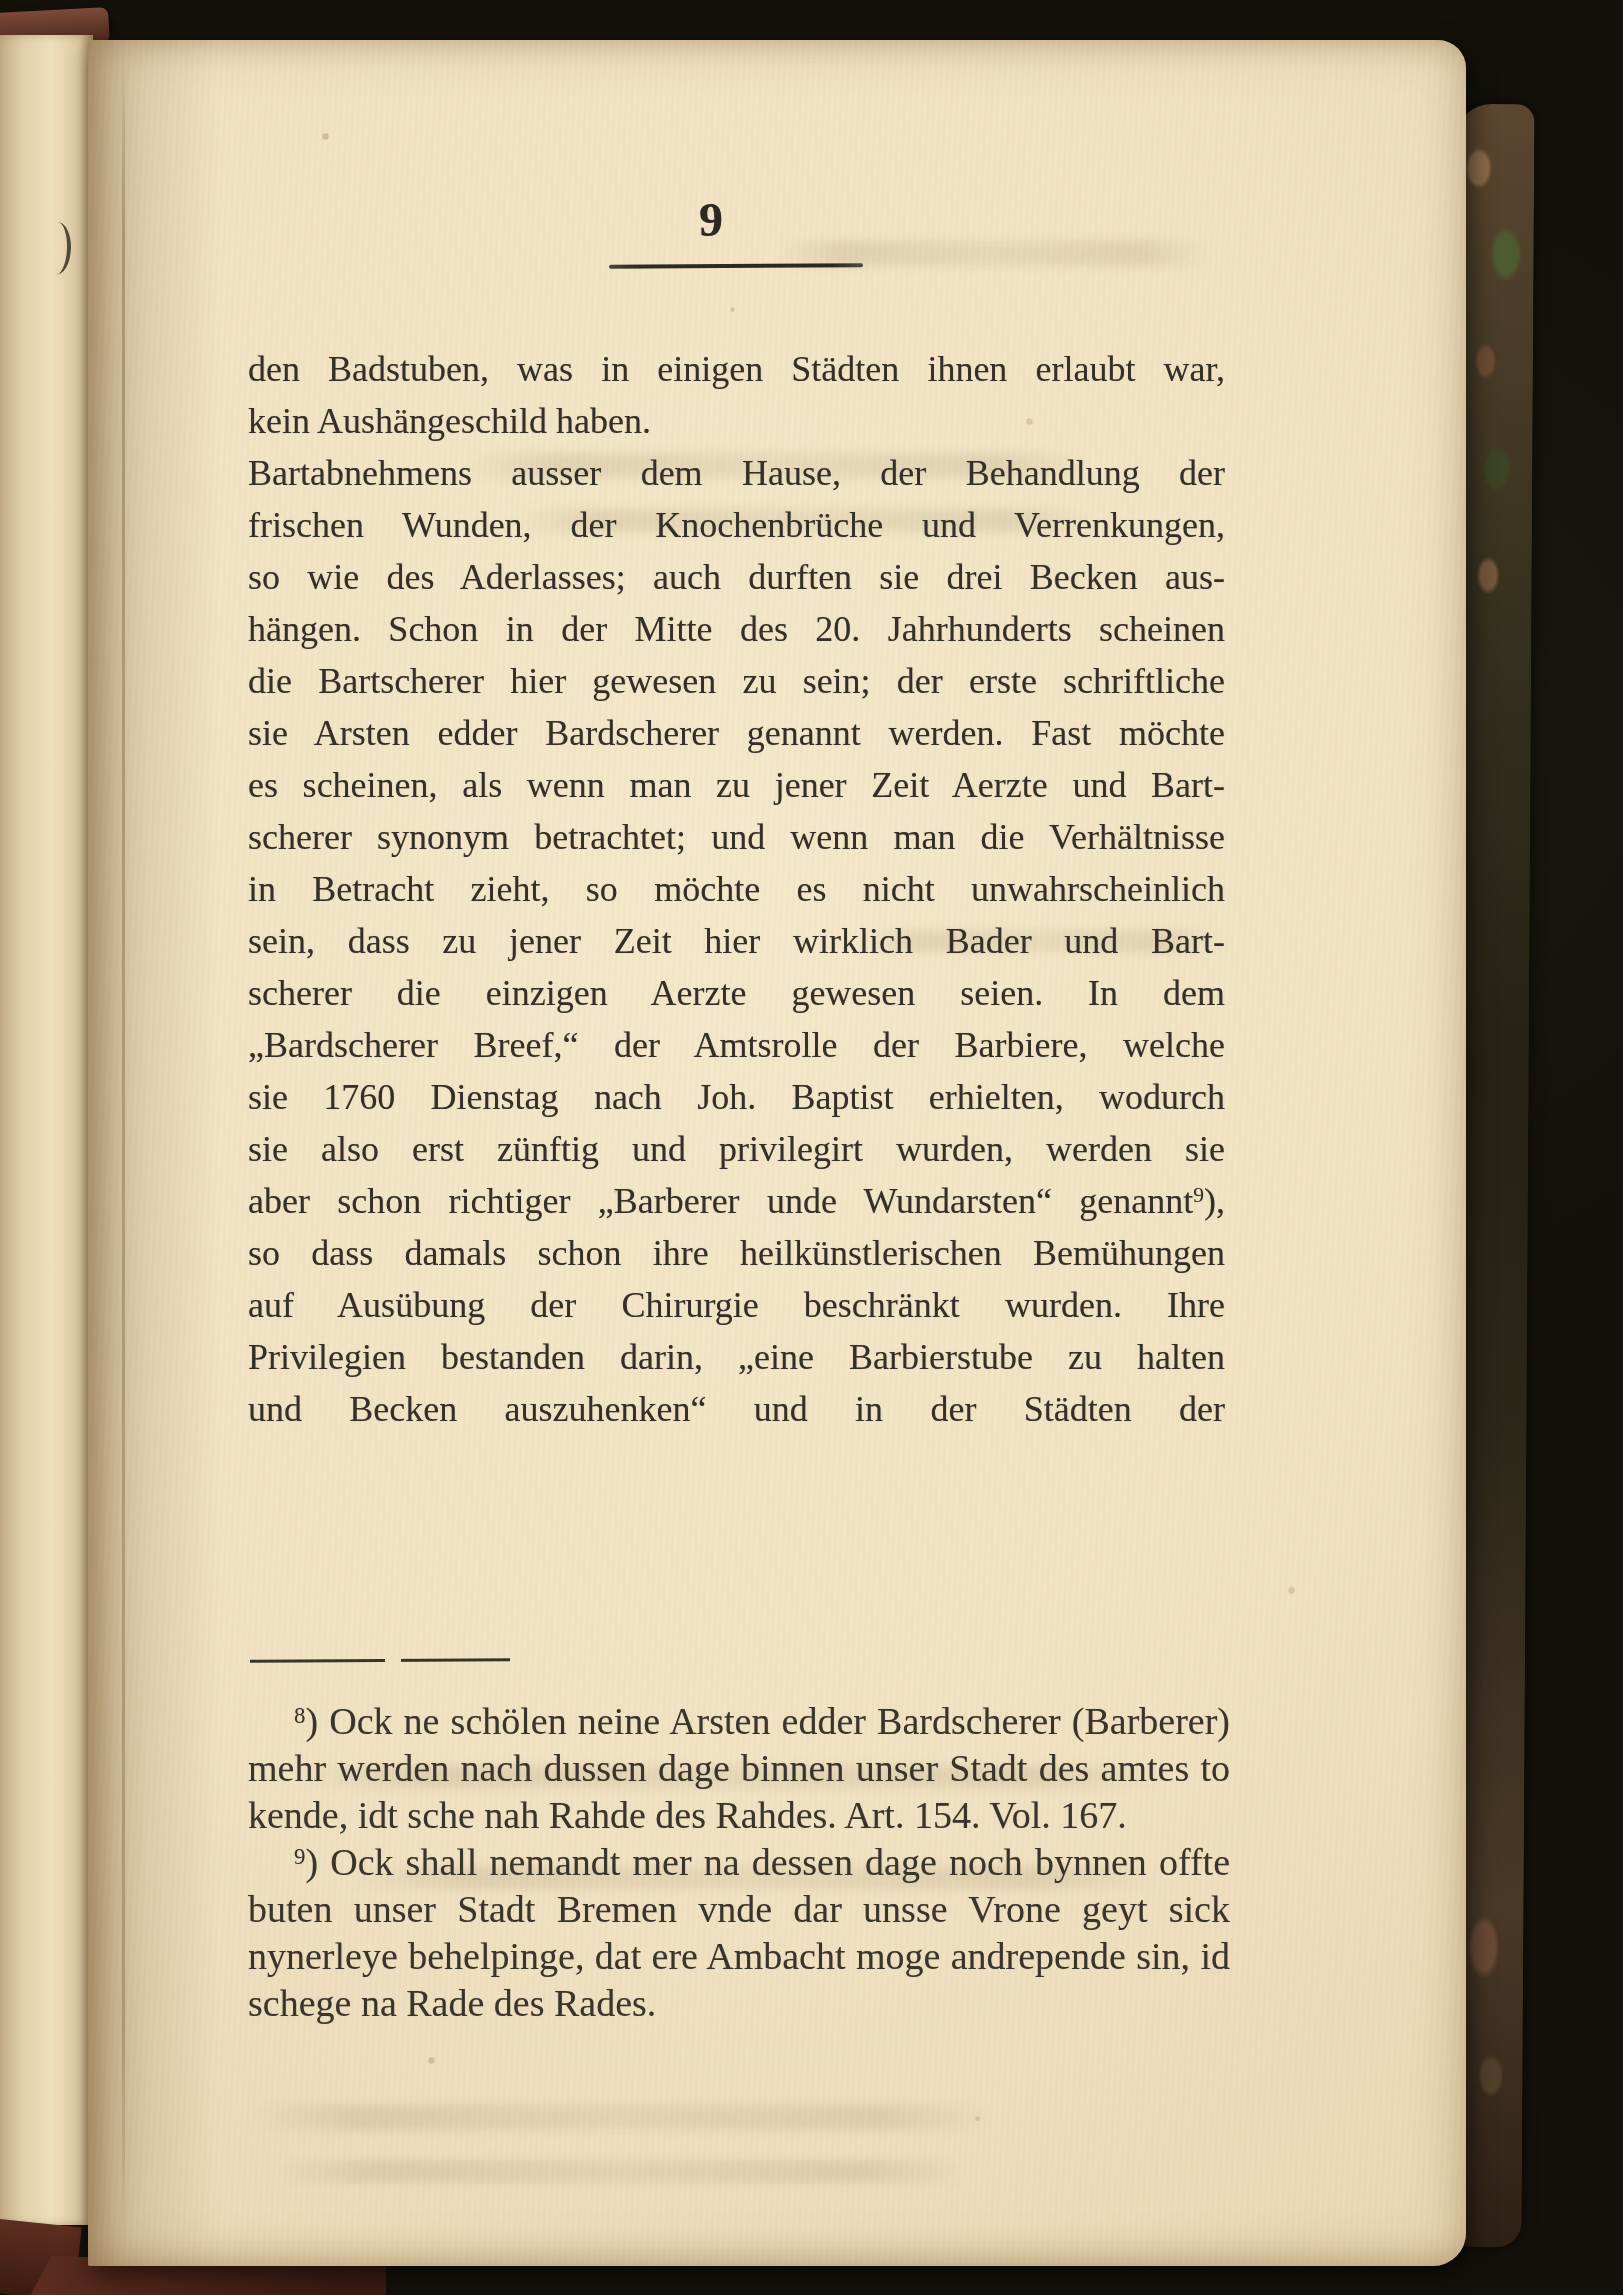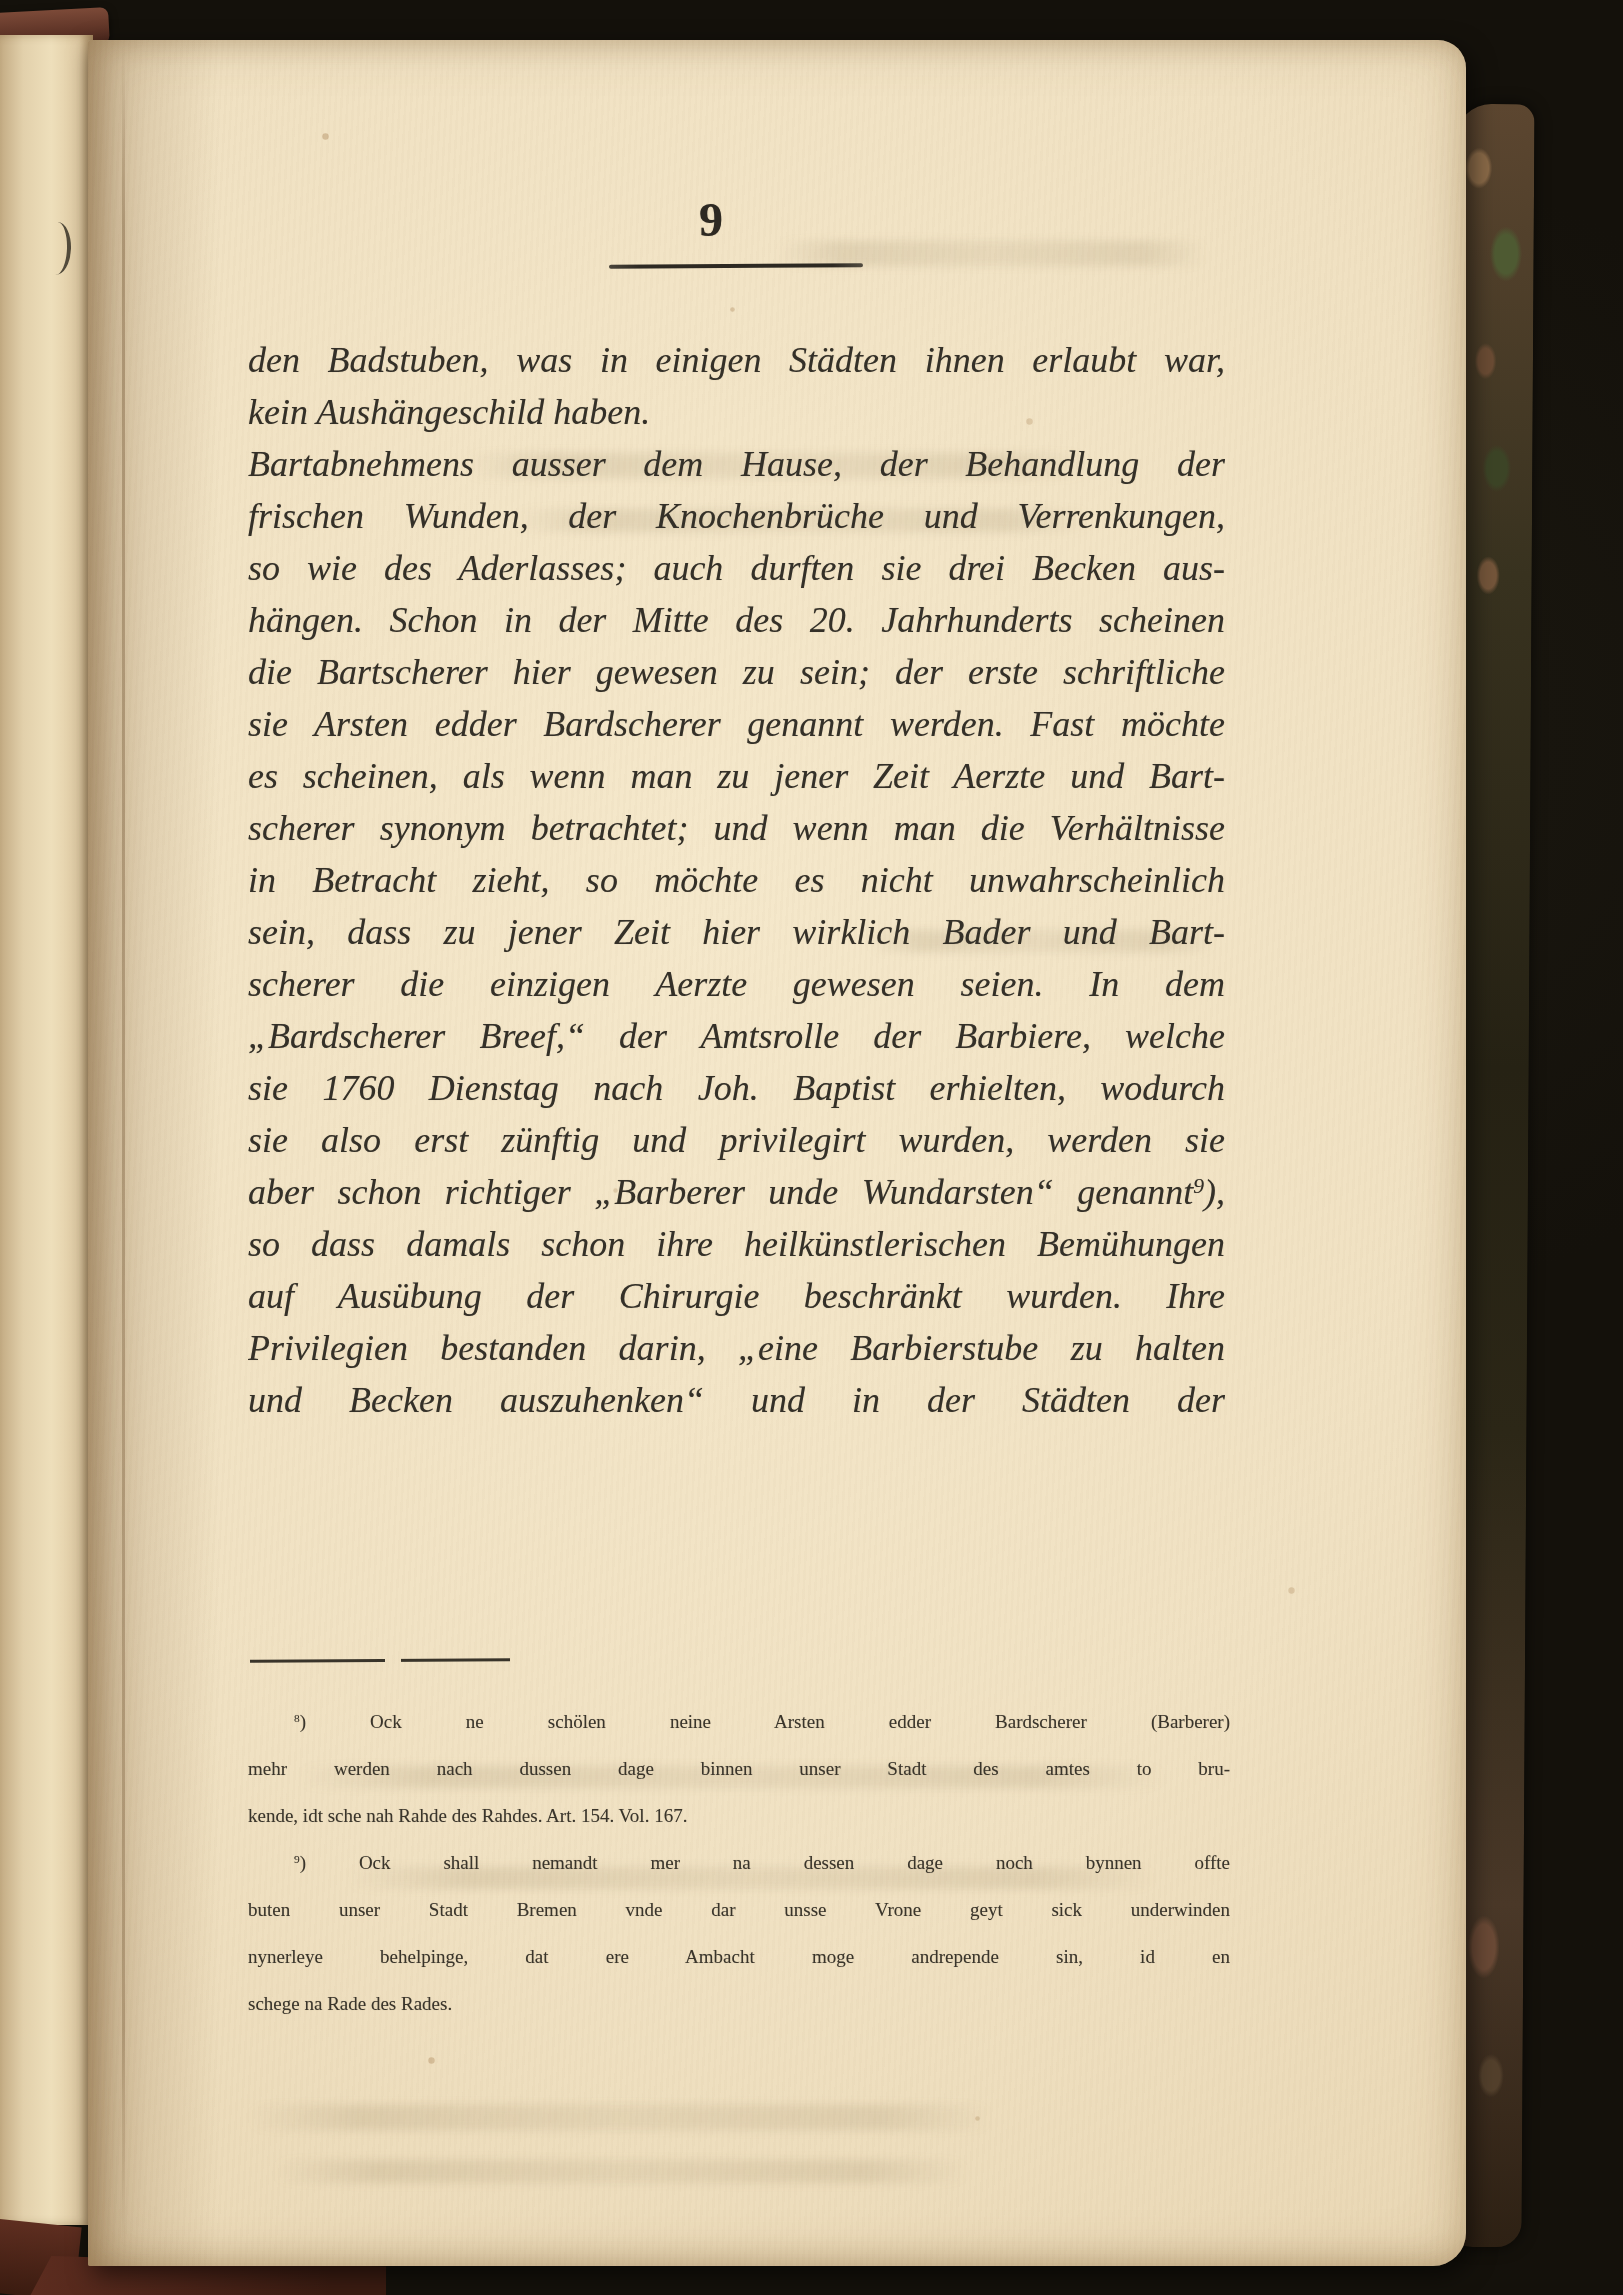--- a/index.html
+++ b/index.html
@@ -71,32 +71,32 @@
     filter:blur(4.1px); border-radius:11.6px; z-index:4; }
 
   
   .pagenum { left:232px; top:192px; width:959px; text-align:center;
     font-size:48px; font-weight:bold; color:#2d2922; letter-spacing:0.8px;
     z-index:5; text-shadow:0 0 0.8px rgba(45,41,34,0.45); }
   .pagenum-rule { left:609px; top:264px; width:254px; height:4.1px;
     background:linear-gradient(90deg, rgba(45,41,34,0.85), #2d2922 12%, #2d2922 88%, rgba(45,41,34,0.8));
     transform:rotate(-0.3deg); border-radius:2.5px; z-index:5; }
 
-  .main { left:248px; top:334px; width:977px; font-size:36px; line-height:52px;
+  .main { left:248px; top:343px; width:977px; font-size:36px; line-height:52px;
     color:#34302
-8; color:#343028; z-index:5; text-shadow:0 0 0.8px rgba(52,48,40,0.35);font-style:italic; }
+8; color:#343028; z-index:5; text-shadow:0 0 0.8px rgba(52,48,40,0.35); }
   .line { height:52px; overflow:hidden; text-align:justify; text-align-last:justify; -moz-text-align-last:justify; }
   .line.end { text-align-last:left; -moz-text-align-last:left; }
   .line.ind { text-indent:51px; }
 
   .fn-rule { left:250px; top:1659px; width:260px; height:3.3px;
     background:linear-gradient(90deg, #39342a 0 52%, rgba(57,52,42,0) 52% 58%, #39342a 58% 100%);
     transform:rotate(-0.3deg); z-index:5; }
 
-  .fns { left:248px; top:1698px; width:982px; font-size:19px; line-height:47px;
+  .fns { left:248px; top:1698px; width:982px; font-size:38px; line-height:47px;
     color:#3a352b; z-index:5; text-shadow:0 0 0.8px rgba(58,53,43,0.3); }
   .fline { height:47px; overflow:hidden; text-align:justify; text-align-last:justify; -moz-text-align-last:justify; }
   .fline.end { text-align-last:left; -moz-text-align-last:left; }
   .fline.ind { text-indent:46px; }
 
   sup.mark { font-size:60%; vertical-align:0.5em; line-height:0; }
 </style>
 </head>
 <body>
 

